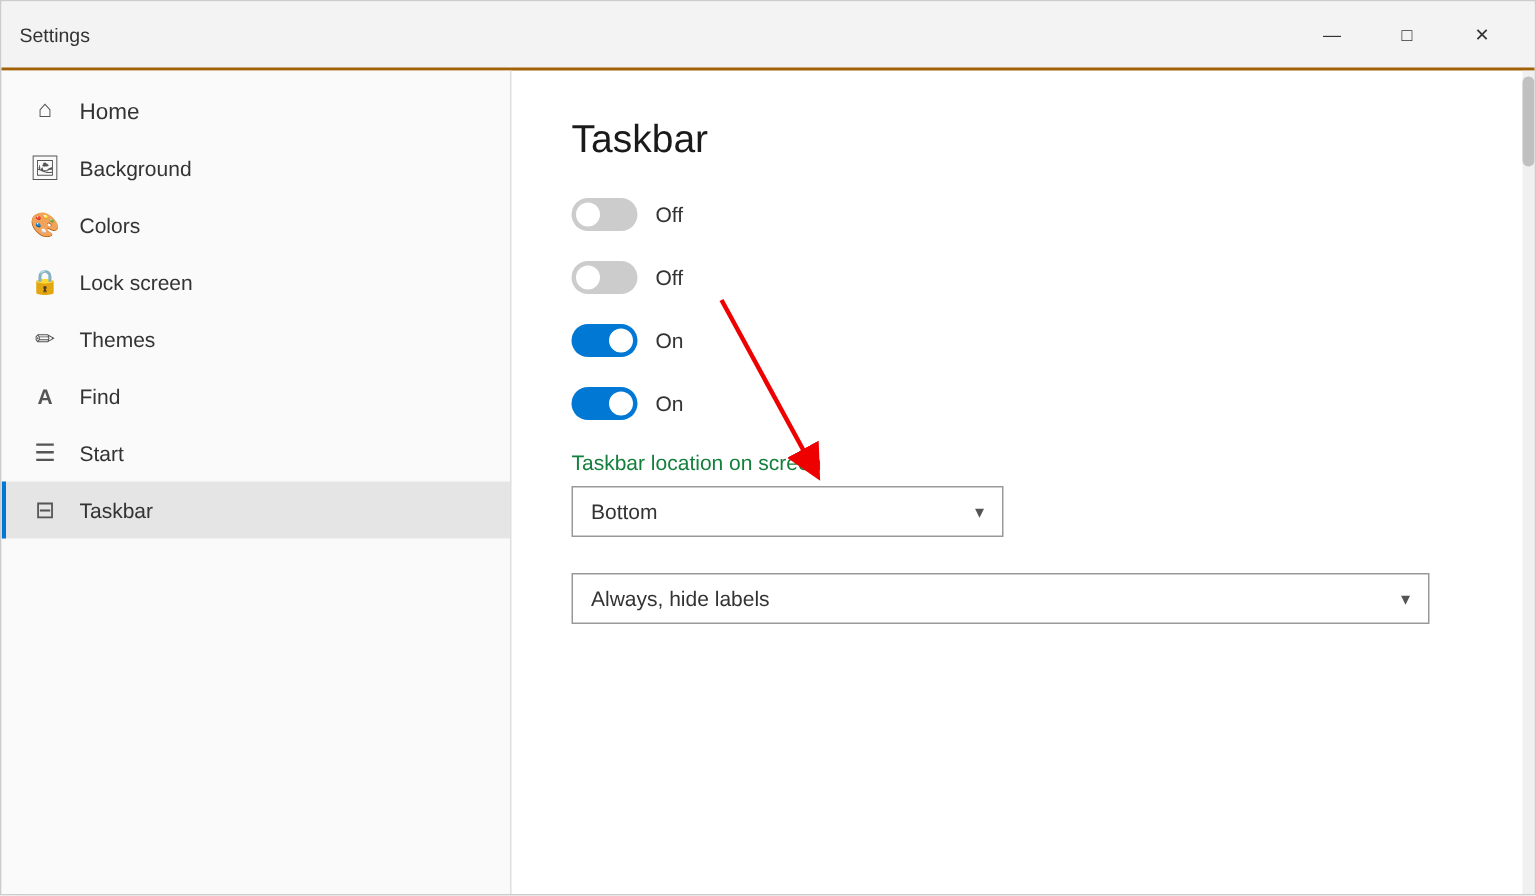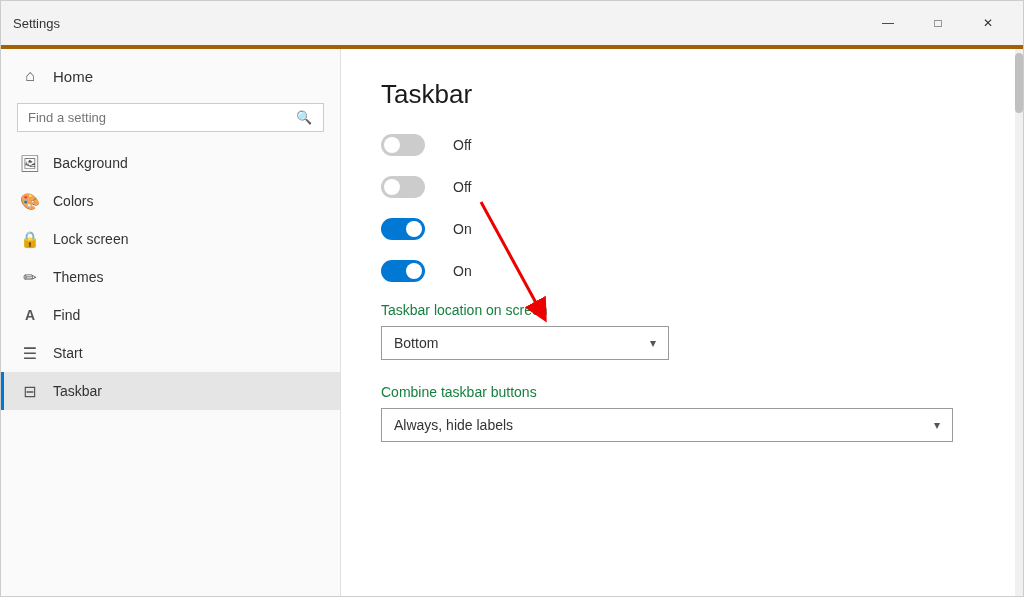--- a/index.html
+++ b/index.html
@@ -19,21 +19,21 @@
       flex-direction: column;
       border: 1px solid #ccc;
       box-shadow: 0 4px 20px rgba(0,0,0,0.15);
     }
     .title-bar {
       display: flex;
       align-items: center;
       justify-content: space-between;
       padding: 8px 12px;
       background: #f3f3f3;
-      border-bottom: 4px solid #a16207;
+      border-bottom: 2px solid #a16207;
       min-height: 36px;
     }
     .title-bar-title {
       font-size: 13px;
       color: #333;
     }
     .title-bar-controls {
       display: flex;
       gap: 4px;
     }
@@ -147,21 +147,21 @@
     }
     .setting-label {
       font-size: 14px;
       color: #1a1a1a;
       margin-bottom: 10px;
       line-height: 1.4;
     }
     .toggle-row {
       display: flex;
       align-items: center;
-      gap: 28px;
+      gap: 12px;
       margin-bottom: 20px;
     }
     .toggle {
       width: 44px;
       height: 22px;
       border-radius: 11px;
       position: relative;
       cursor: pointer;
       flex-shrink: 0;
     }
@@ -238,24 +238,20 @@
 
   <div class="content-area">
 
     <div class="sidebar">
 
       <div class="sidebar-home">
         <span class="icon-placeholder">⌂</span>
         <span>Home</span>
       </div>
 
-      <div class="sidebar-search">
-        <input type="text" placeholder="Find a setting" style="">
-        <span class="sidebar-search-icon">🔍</span>
-      </div>
 
 
       <div class="sidebar-item">
         <span class="icon-placeholder">🖼</span>
         <span>Background</span>
       </div>
       <div class="sidebar-item">
         <span class="icon-placeholder">🎨</span>
         <span>Colors</span>
       </div>
@@ -331,21 +327,20 @@
           <defs>
             <marker id="arrowhead" markerWidth="8" markerHeight="8" refX="4" refY="4" orient="auto">
               <path d="M0,0 L8,4 L0,8 Z" fill="#e00"></path>
             </marker>
           </defs>
           <line x1="40" y1="20" x2="100" y2="130" stroke="#e00" stroke-width="3" marker-end="url(#arrowhead)"></line>
         </svg>
       </div>
 
       <div class="dropdown-container">
-        <div class="dropdown-label">Combine taskbar buttons</div>
         <div class="dropdown" style="width:572px;">
           <span>Always, hide labels</span>
           <span class="dropdown-chevron">▾</span>
         </div>
       </div>
 
     </div>
 
     <div class="scrollbar">
       <div class="scrollbar-thumb"></div>

